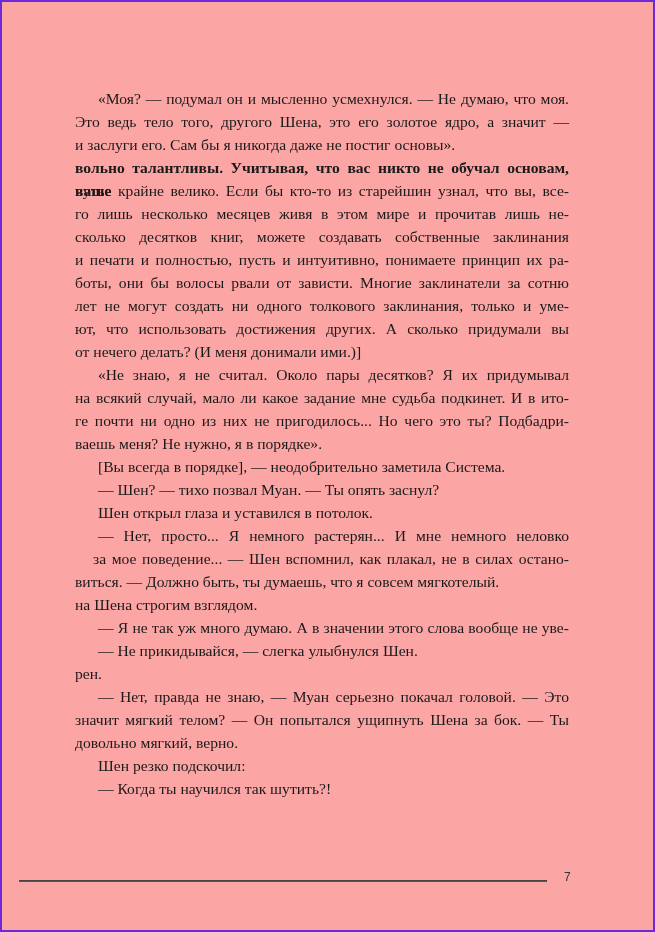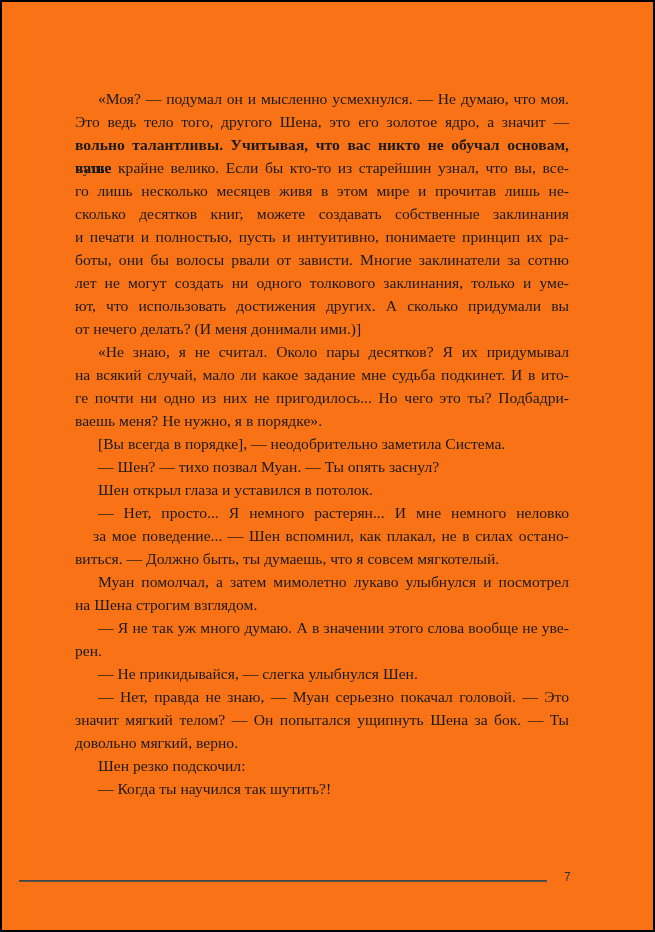--- a/index.html
+++ b/index.html
@@ -1,22 +1,22 @@
 <!DOCTYPE html>
 <html><head>
 <meta charset="utf-8">
 <style>
   html, body { margin: 0; padding: 0; background: #ffffff; }
   body { width: 655px; height: 932px; position: relative; overflow: hidden; }
   .page {
     position: absolute; left: 0; top: 0;
     width: 655px; height: 932px;
     box-sizing: border-box;
-    border: 2px solid #000000;
-    background: #f97316;
+    border: 2px solid #6d28d9;
+    background: #fca5a5;
   }
   .text-block {
     position: absolute;
     left: 73px; top: 85px;
     width: 494px;
     font-family: "Liberation Serif", "DejaVu Serif", serif;
     font-size: 15.6px;
     color: #1a1a1a;
   }
   .line {
@@ -46,44 +46,44 @@
     color: #333333;
   }
 </style>
 </head>
 <body>
 
 <div class="page">
   <div class="text-block" id="text-block">
       <span class="line indent" style="white-space: normal;">«Моя? — подумал он и мысленно усмехнулся. — Не думаю, что моя.</span>
       <span class="line" style="white-space: normal;">Это ведь тело того, другого Шена, это его золотое ядро, а значит —</span>
+      <span class="line last" style="white-space: normal;">и заслуги его. Сам бы я никогда даже не постиг основы».</span>
       <span class="line" style="white-space: normal; font-weight: bold;">вольно талантливы. Учитывая, что вас никто не обучал основам, ваше</span>
       <span class="line" style="white-space: normal;">чутье крайне велико. Если бы кто-то из старейшин узнал, что вы, все-</span>
       <span class="line" style="white-space: normal;">го лишь несколько месяцев живя в этом мире и прочитав лишь не-</span>
       <span class="line" style="white-space: normal;">сколько десятков книг, можете создавать собственные заклинания</span>
       <span class="line" style="white-space: normal;">и печати и полностью, пусть и интуитивно, понимаете принцип их ра-</span>
       <span class="line" style="white-space: normal;">боты, они бы волосы рвали от зависти. Многие заклинатели за сотню</span>
       <span class="line" style="white-space: normal;">лет не могут создать ни одного толкового заклинания, только и уме-</span>
       <span class="line" style="white-space: normal;">ют, что использовать достижения других. А сколько придумали вы</span>
       <span class="line last" style="white-space: normal;">от нечего делать? (И меня донимали ими.)]</span>
       <span class="line indent" style="white-space: normal;">«Не знаю, я не считал. Около пары десятков? Я их придумывал</span>
       <span class="line" style="white-space: normal;">на всякий случай, мало ли какое задание мне судьба подкинет. И в ито-</span>
       <span class="line" style="white-space: normal;">ге почти ни одно из них не пригодилось... Но чего это ты? Подбадри-</span>
       <span class="line last" style="white-space: normal;">ваешь меня? Не нужно, я в порядке».</span>
       <span class="line indent last" style="white-space: normal;">[Вы всегда в порядке], — неодобрительно заметила Система.</span>
       <span class="line indent last" style="white-space: normal;">— Шен? — тихо позвал Муан. — Ты опять заснул?</span>
       <span class="line indent last" style="white-space: normal;">Шен открыл глаза и уставился в потолок.</span>
       <span class="line indent" style="white-space: normal;">— Нет, просто... Я немного растерян... И мне немного неловко</span>
       <span class="line" style="white-space: normal; margin-left: 18px;">за мое поведение... — Шен вспомнил, как плакал, не в силах остано-</span>
       <span class="line last" style="white-space: normal;">виться. — Должно быть, ты думаешь, что я совсем мягкотелый.</span>
-      <span class="line indent" style="white-space: normal;">Муан помолчал, а затем мимолетно лукаво улыбнулся и посмотрел</span>
       <span class="line last" style="white-space: normal;">на Шена строгим взглядом.</span>
       <span class="line indent" style="white-space: normal;">— Я не так уж много думаю. А в значении этого слова вообще не уве-</span>
+      <span class="line indent last" style="white-space: normal;">— Не прикидывайся, — слегка улыбнулся Шен.</span>
       <span class="line last" style="white-space: normal;">рен.</span>
-      <span class="line indent last" style="white-space: normal;">— Не прикидывайся, — слегка улыбнулся Шен.</span>
       <span class="line indent" style="white-space: normal;">— Нет, правда не знаю, — Муан серьезно покачал головой. — Это</span>
       <span class="line" style="white-space: normal;">значит мягкий телом? — Он попытался ущипнуть Шена за бок. — Ты</span>
       <span class="line last" style="white-space: normal;">довольно мягкий, верно.</span>
       <span class="line indent last" style="white-space: normal;">Шен резко подскочил:</span>
       <span class="line indent last" style="white-space: normal;">— Когда ты научился так шутить?!</span>
     </div>
   <div class="footer-rule"></div>
   <div class="page-number">7</div>
 </div>
 

